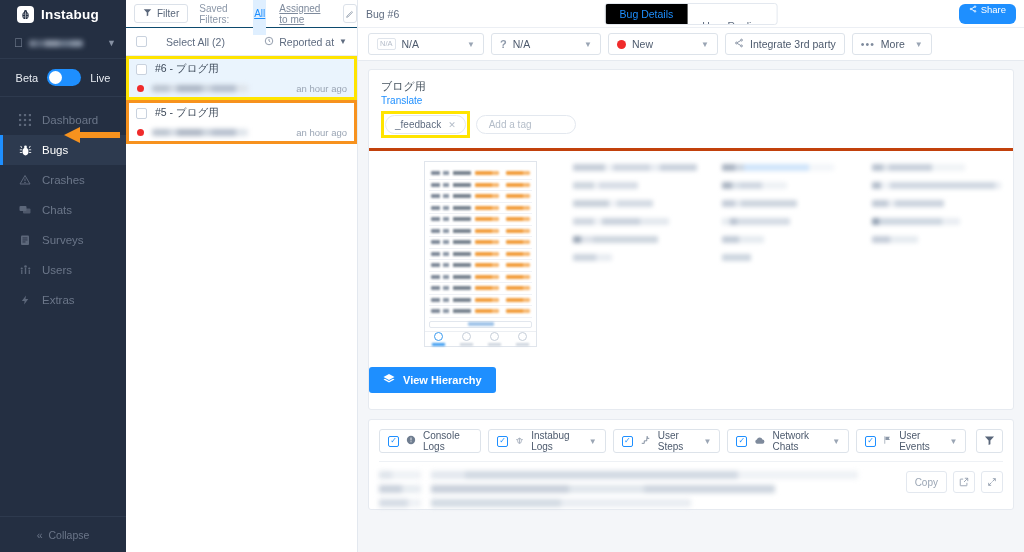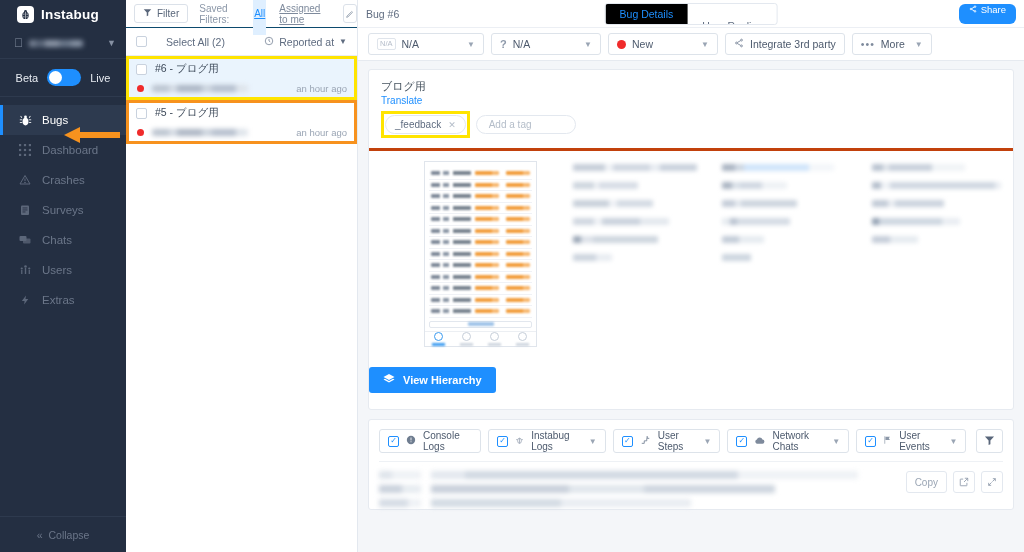--- a/index.html
+++ b/index.html
@@ -224,84 +224,84 @@
 
     <div class="beta-row">
       <span class="beta-label">Beta</span>
       <span class="toggle">
           <span class="toggle-knob"></span>
         </span>
       <span class="beta-label">Live</span>
     </div>
 
     <nav class="nav">
-      <div class="nav-item active">
-        <span class="nav-ico">
-          <svg width="13" height="13" viewBox="0 0 24 24" fill="#ffffff">
-              <ellipse cx="12" cy="14" rx="5.4" ry="7"></ellipse>
-              <circle cx="12" cy="5.4" r="2.6"></circle>
-              <rect x="1.5" y="10" width="4.6" height="1.5"></rect>
-              <rect x="17.9" y="10" width="4.6" height="1.5"></rect>
-              <rect x="1.5" y="15" width="4.6" height="1.5"></rect>
-              <rect x="17.9" y="15" width="4.6" height="1.5"></rect>
-              <rect x="3.3" y="3.2" width="1.5" height="4" transform="rotate(-35 4 5)"></rect>
-              <rect x="19.2" y="3.2" width="1.5" height="4" transform="rotate(35 20 5)"></rect>
-            </svg>
-        </span>
-        <span>Bugs</span>
-      </div>
-
       <div class="nav-item">
         <span class="nav-ico">
           <svg width="12" height="12" viewBox="0 0 12 12" fill="#5c677a">
               <rect x="0" y="0" width="2.2" height="2.2"></rect>
               <rect x="4.9" y="0" width="2.2" height="2.2"></rect>
               <rect x="9.8" y="0" width="2.2" height="2.2"></rect>
               <rect x="0" y="4.9" width="2.2" height="2.2"></rect>
               <rect x="4.9" y="4.9" width="2.2" height="2.2"></rect>
               <rect x="9.8" y="4.9" width="2.2" height="2.2"></rect>
               <rect x="0" y="9.8" width="2.2" height="2.2"></rect>
               <rect x="4.9" y="9.8" width="2.2" height="2.2"></rect>
               <rect x="9.8" y="9.8" width="2.2" height="2.2"></rect>
             </svg>
         </span>
         <span>Dashboard</span>
       </div>
 
+      <div class="nav-item active">
+        <span class="nav-ico">
+          <svg width="13" height="13" viewBox="0 0 24 24" fill="#ffffff">
+              <ellipse cx="12" cy="14" rx="5.4" ry="7"></ellipse>
+              <circle cx="12" cy="5.4" r="2.6"></circle>
+              <rect x="1.5" y="10" width="4.6" height="1.5"></rect>
+              <rect x="17.9" y="10" width="4.6" height="1.5"></rect>
+              <rect x="1.5" y="15" width="4.6" height="1.5"></rect>
+              <rect x="17.9" y="15" width="4.6" height="1.5"></rect>
+              <rect x="3.3" y="3.2" width="1.5" height="4" transform="rotate(-35 4 5)"></rect>
+              <rect x="19.2" y="3.2" width="1.5" height="4" transform="rotate(35 20 5)"></rect>
+            </svg>
+        </span>
+        <span>Bugs</span>
+      </div>
+
       <div class="nav-item">
         <span class="nav-ico">
           <svg width="12" height="12" viewBox="0 0 24 24" fill="none" stroke="#5c677a" stroke-width="2">
               <path d="M12 3 L22 20 H2 Z"></path>
               <line x1="12" y1="9" x2="12" y2="14"></line>
               <circle cx="12" cy="17" r=".8" fill="#5c677a"></circle>
             </svg>
         </span>
         <span>Crashes</span>
+      </div>
+
+      <div class="nav-item">
+        <span class="nav-ico">
+          <svg width="12" height="12" viewBox="0 0 24 24" fill="#5c677a">
+              <rect x="1" y="4" width="14" height="10" rx="2"></rect>
+              <rect x="8" y="9" width="15" height="10" rx="2" opacity=".75"></rect>
+            </svg>
+        </span>
+        <span>Chats</span>
       </div>
 
       <div class="nav-item">
         <span class="nav-ico">
           <svg width="12" height="12" viewBox="0 0 24 24" fill="#5c677a">
               <rect x="4" y="3" width="16" height="19" rx="2"></rect>
               <rect x="7" y="7" width="10" height="1.8" fill="#242f42"></rect>
               <rect x="7" y="11" width="10" height="1.8" fill="#242f42"></rect>
               <rect x="7" y="15" width="6" height="1.8" fill="#242f42"></rect>
             </svg>
         </span>
         <span>Surveys</span>
-      </div>
-
-      <div class="nav-item">
-        <span class="nav-ico">
-          <svg width="12" height="12" viewBox="0 0 24 24" fill="#5c677a">
-              <rect x="1" y="4" width="14" height="10" rx="2"></rect>
-              <rect x="8" y="9" width="15" height="10" rx="2" opacity=".75"></rect>
-            </svg>
-        </span>
-        <span>Chats</span>
       </div>
 
       <div class="nav-item">
         <span class="nav-ico">
           <svg width="13" height="12" viewBox="0 0 24 24" fill="#5c677a">
               <circle cx="12" cy="5" r="2.6"></circle>
               <rect x="10.6" y="8" width="2.8" height="12"></rect>
               <circle cx="4.5" cy="9" r="2.2"></circle>
               <rect x="3.3" y="12" width="2.5" height="8"></rect>
               <circle cx="19.5" cy="9" r="2.2"></circle>

